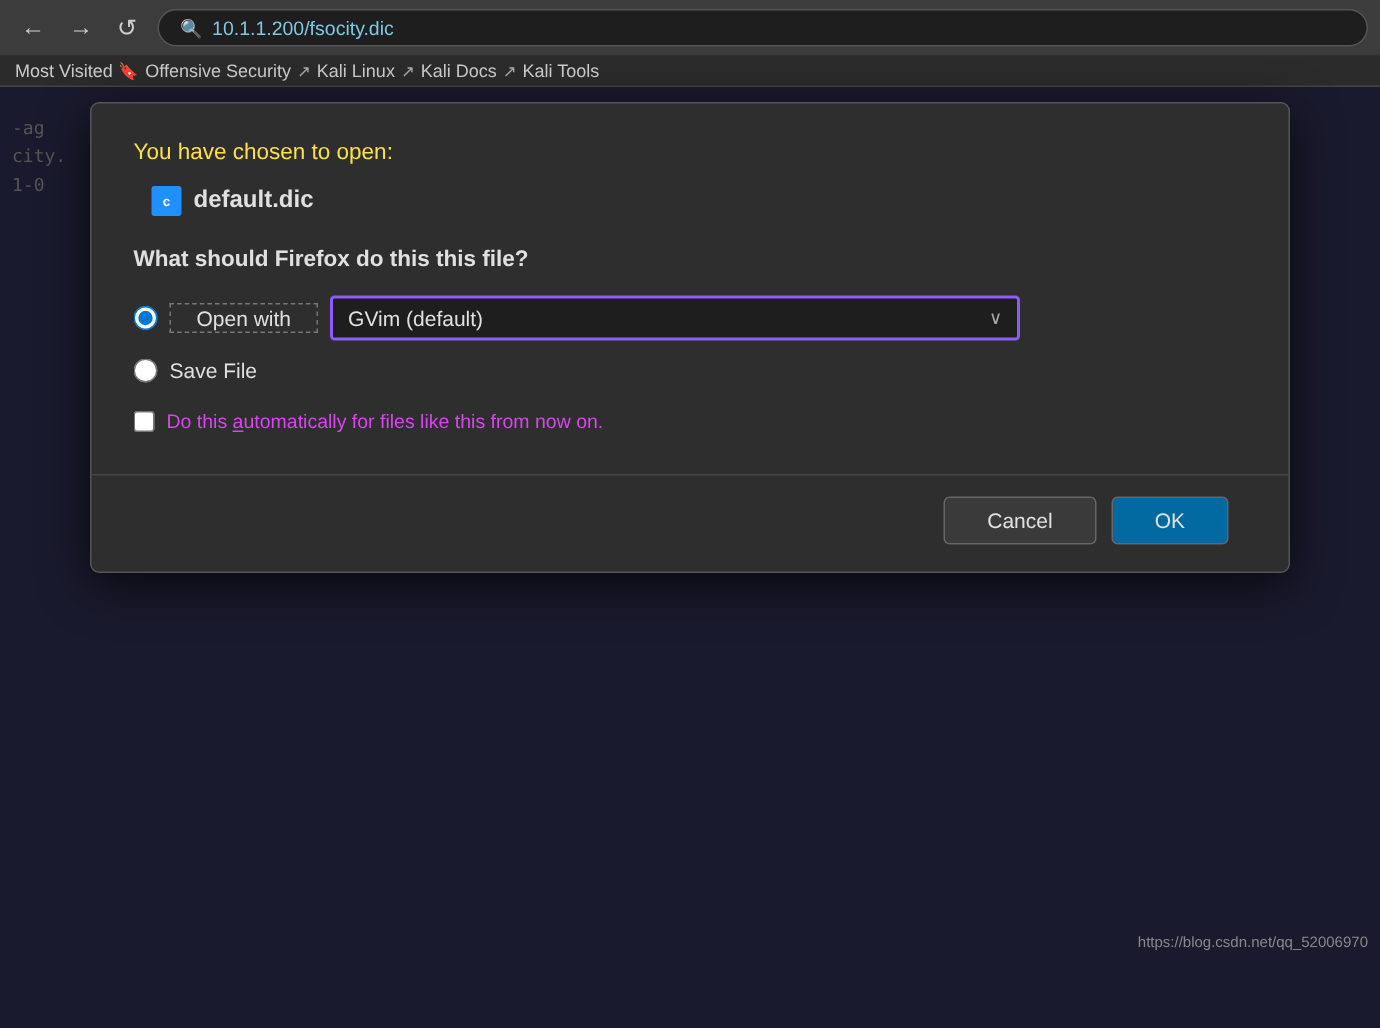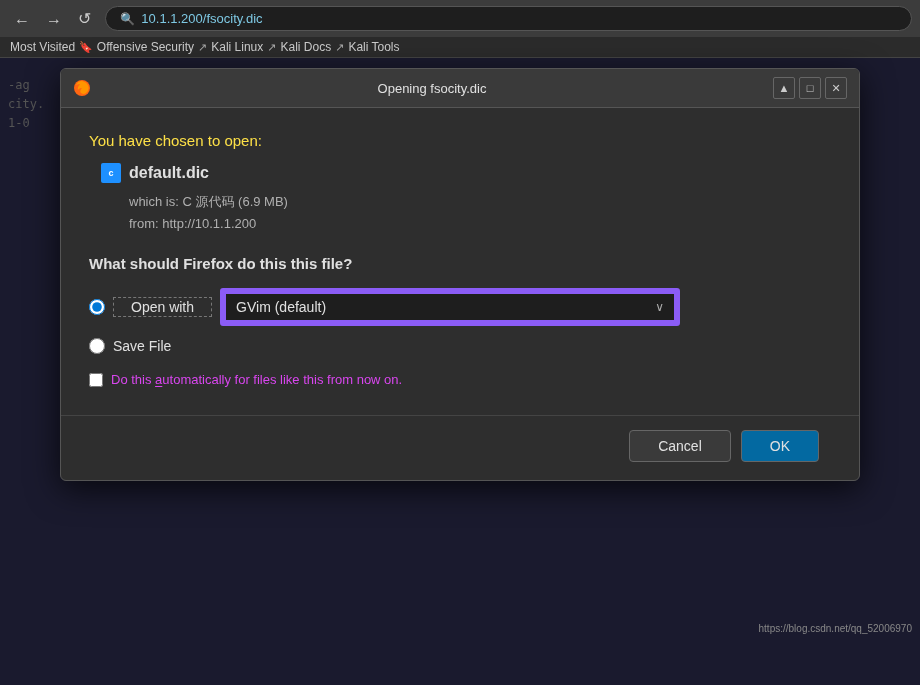--- a/index.html
+++ b/index.html
@@ -255,21 +255,21 @@
 
     .open-with-label {
       color: #e0e0e0;
       font-size: 14px;
       border: 1px dashed #777;
       padding: 1px 17px;
     }
 
     .app-select {
       background: #1e1e1e;
-      border: 6px solid #8b5cf6;
+      border: 2px solid #8b5cf6;
       border-radius: 3px;
       color: #e0e0e0;
       font-size: 14px;
       padding: 5px 10px;
       width: 460px;
       display: flex;
       align-items: center;
       justify-content: space-between;
       cursor: pointer;
     }
@@ -381,47 +381,28 @@
 <div class="page-bg">
   <div class="bg-text">
     <div>-ag</div>
     <div>city.</div>
     <div>1-0</div>
   </div>
 
   <div class="dialog-overlay">
     <div class="dialog">
 
-      <div class="dialog-titlebar">
-
-        <svg class="firefox-logo" viewBox="0 0 18 18" xmlns="http://www.w3.org/2000/svg">
-          <circle cx="9" cy="9" r="8" fill="#ff6611"></circle>
-          <path d="M9 2 C6 2 3.5 4 3 6.5 C4 5.5 5.5 5 7 5.5 C5 7 4.5 9 5 11 C6 9.5 7.5 9 9 9.5 C7.5 10.5 7 12 7.5 13.5 C9 15 11 15.5 13 14 C15 12.5 16 10 15.5 7.5 C14.5 4.5 12 2.5 9 2 Z" fill="#ff9500"></path>
-        </svg>
-        <div class="dialog-title-section">
-          <span class="dialog-title-text">Opening  fsocity.dic</span>
-        </div>
-        <div class="dialog-controls">
-          <button class="dialog-ctrl-btn">▲</button>
-          <button class="dialog-ctrl-btn">□</button>
-          <button class="dialog-ctrl-btn">✕</button>
-        </div>
-      </div>
 
       <div class="dialog-body">
         <div class="chosen-label">You have chosen to open:</div>
 
         <div class="file-info-block">
           <div class="file-name-row">
             <div class="file-icon">c</div>
             <span class="file-name">default.dic</span>
-          </div>
-          <div class="file-meta">
-            <div>which is: C 源代码 (6.9 MB)</div>
-            <div>from: http://10.1.1.200</div>
           </div>
         </div>
 
         <div class="question-label">What should Firefox do this this file?</div>
 
         <div class="options-group">
 
           <div class="radio-row">
             <input type="radio" class="radio-input" name="file-action" checked="" style="">
             <label class="radio-label">

